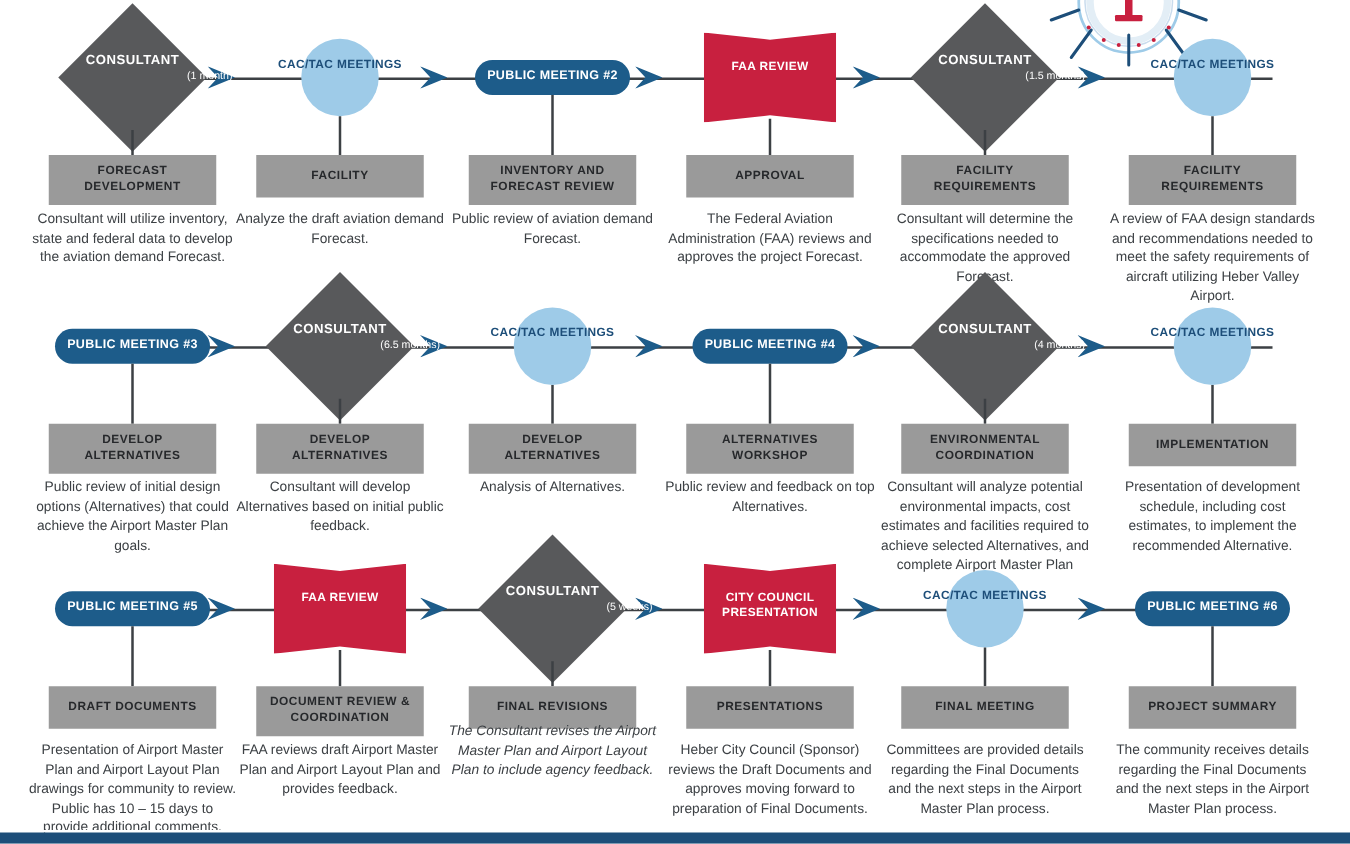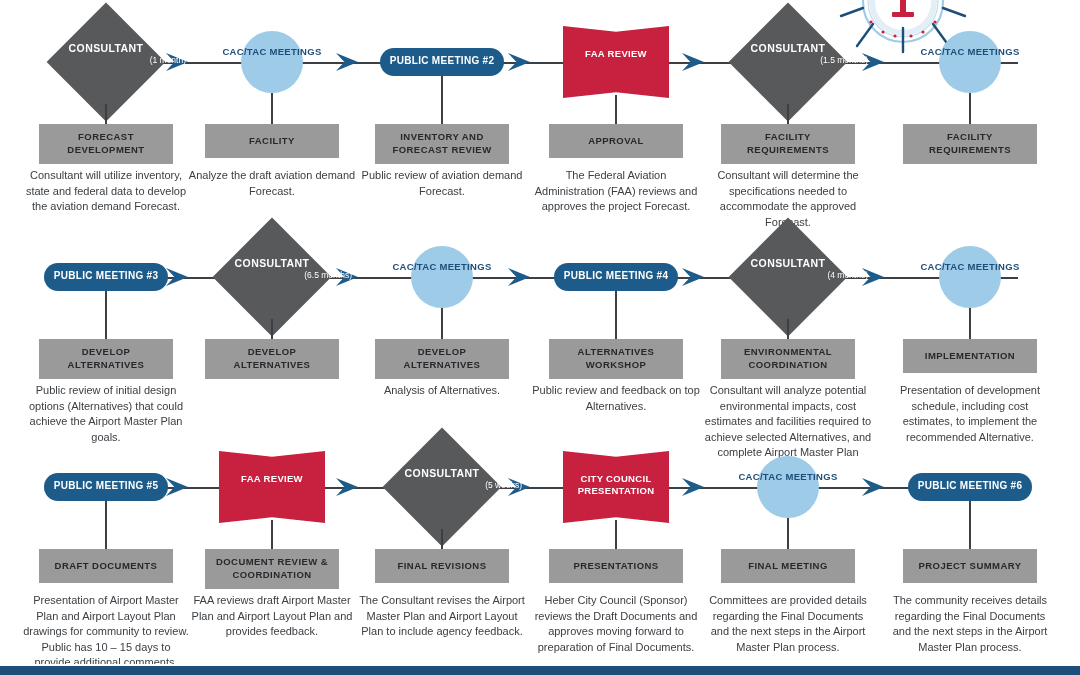--- a/index.html
+++ b/index.html
@@ -336,20 +336,21 @@
     </div>
     <div class="step c5">
       <div class="node-wrap">
         <div class="node-circle"></div>
         <div class="node-circle-text">CAC/TAC MEETINGS</div>
         <div class="stem" style="top: 93px; height: 31px;"></div>
       </div>
       <div class="label-box" style="top: 124px;">
         <span>FACILITY REQUIREMENTS</span>
       </div>
+      <div class="desc" style="top: 168px;">A review of FAA design standards and recommendations needed to meet the safety requirements of aircraft utilizing Heber Valley Airport.</div>
     </div>
   </div>
 <div class="row" id="row-1">
     <div class="rail"></div>
     <div class="arrow" style="left: 166px;"></div>
     <div class="arrow" style="left: 336px;"></div>
     <div class="arrow" style="left: 508px;"></div>
     <div class="arrow" style="left: 682px;"></div>
     <div class="arrow" style="left: 862px;"></div>
     <div class="step c0">
@@ -368,20 +369,21 @@
         <div class="node-diamond"></div>
         <div class="node-diamond-text">
           <span class="nd-title">CONSULTANT</span>
           <span class="nd-sub">(6.5 months)</span>
         </div>
         <div class="stem" style="top: 104px; height: 20px;"></div>
       </div>
       <div class="label-box" style="top: 124px;">
         <span>DEVELOP ALTERNATIVES</span>
       </div>
+      <div class="desc" style="top: 168px;">Consultant will develop Alternatives based on initial public feedback.</div>
     </div>
     <div class="step c2">
       <div class="node-wrap">
         <div class="node-circle"></div>
         <div class="node-circle-text">CAC/TAC MEETINGS</div>
         <div class="stem" style="top: 93px; height: 31px;"></div>
       </div>
       <div class="label-box" style="top: 124px;">
         <span>DEVELOP ALTERNATIVES</span>
       </div>
@@ -458,21 +460,21 @@
         <div class="node-diamond"></div>
         <div class="node-diamond-text">
           <span class="nd-title">CONSULTANT</span>
           <span class="nd-sub">(5 weeks)</span>
         </div>
         <div class="stem" style="top: 104px; height: 20px;"></div>
       </div>
       <div class="label-box" style="top: 124px;">
         <span>FINAL REVISIONS</span>
       </div>
-      <div class="desc" style="top: 168px;">The Consultant revises the Airport Master Plan and Airport Layout Plan to include agency feedback.</div>
+      <div class="desc" style="top: 153px; font-style: italic;">The Consultant revises the Airport Master Plan and Airport Layout Plan to include agency feedback.</div>
     </div>
     <div class="step c3">
       <div class="node-wrap">
         <div class="node-ribbon"></div>
         <div class="node-ribbon-text">CITY COUNCIL PRESENTATION</div>
         <div class="stem" style="top: 95px; height: 29px;"></div>
       </div>
       <div class="label-box" style="top: 124px;">
         <span>PRESENTATIONS</span>
       </div>

